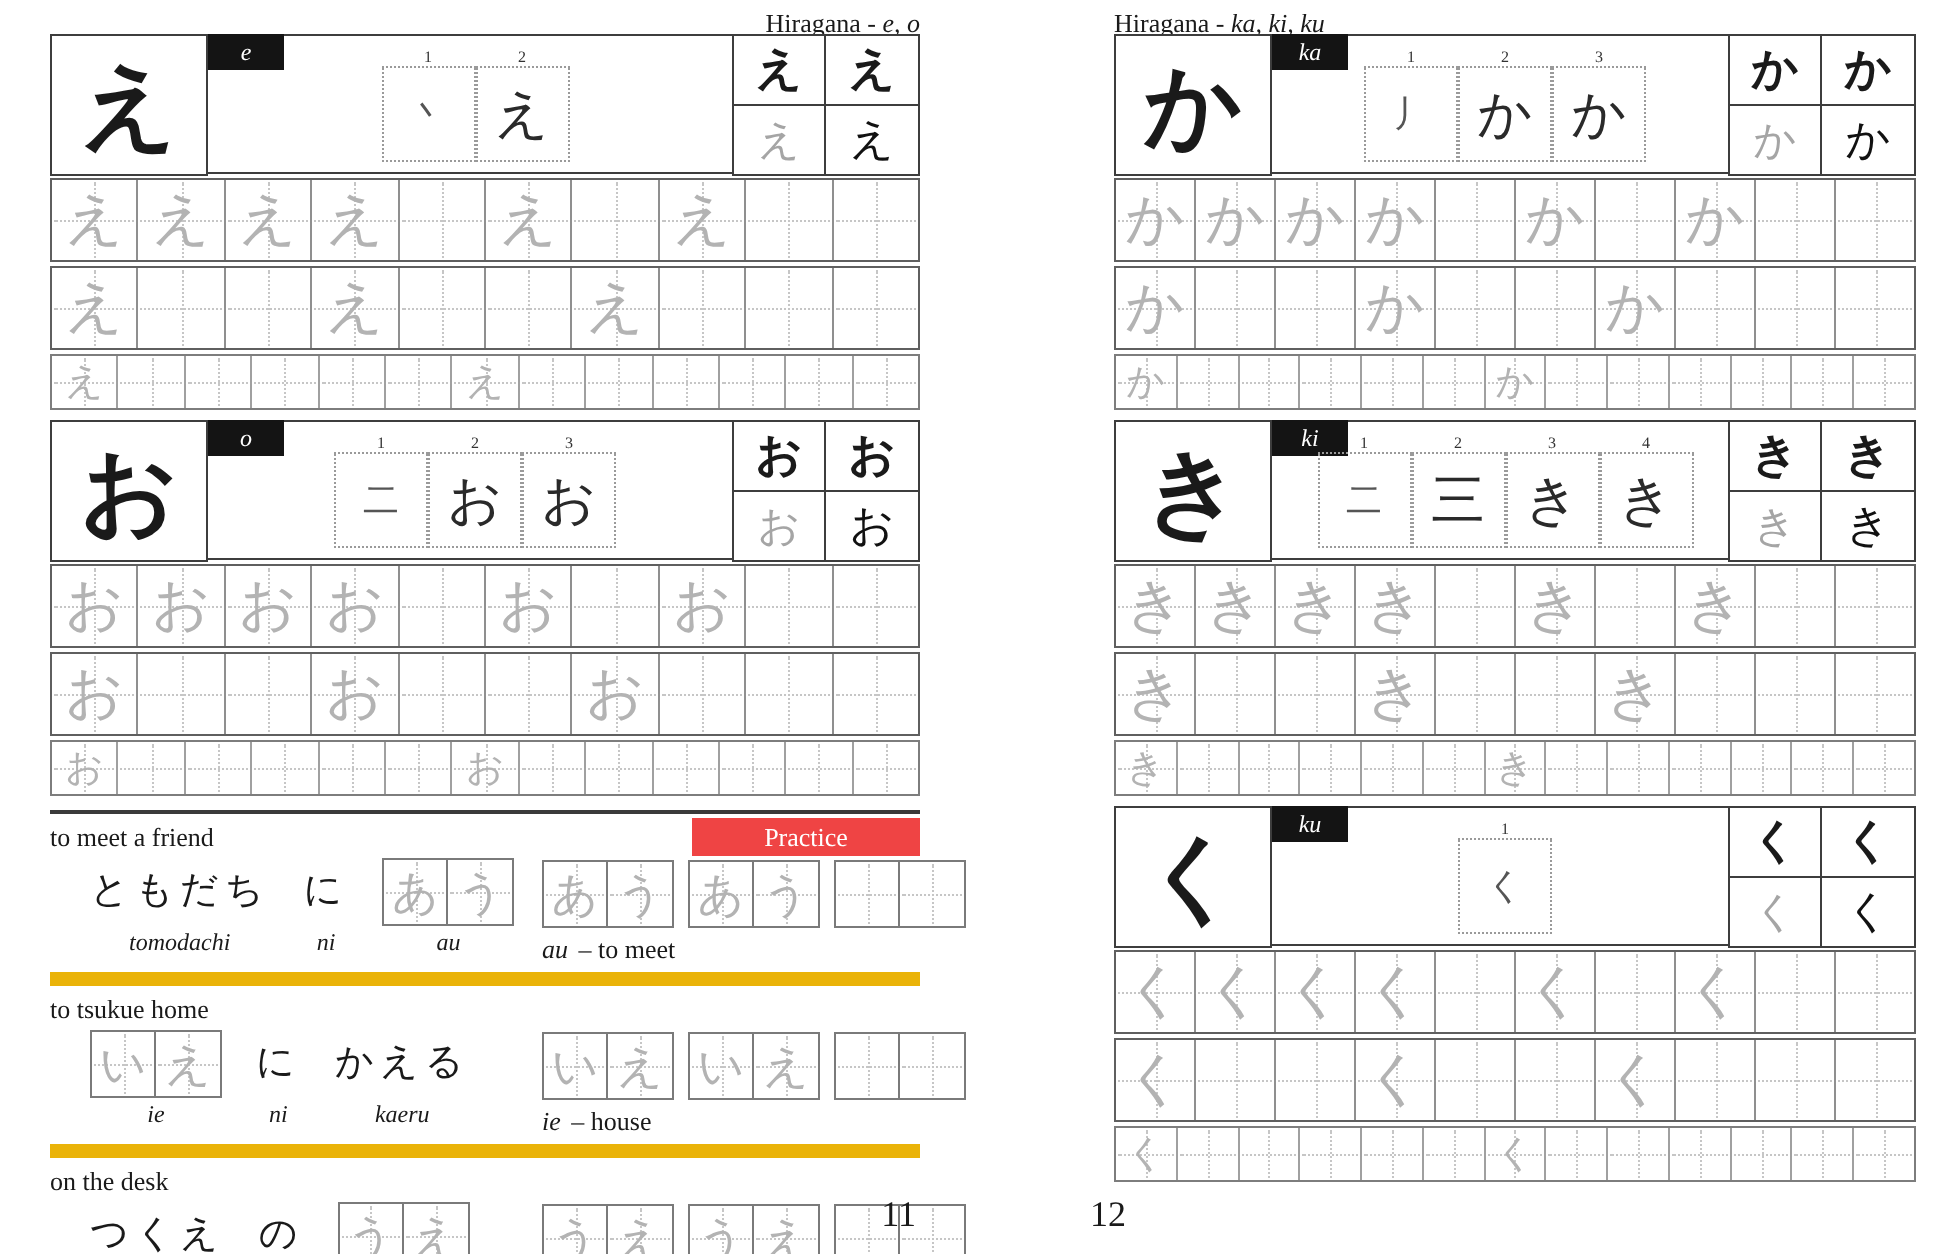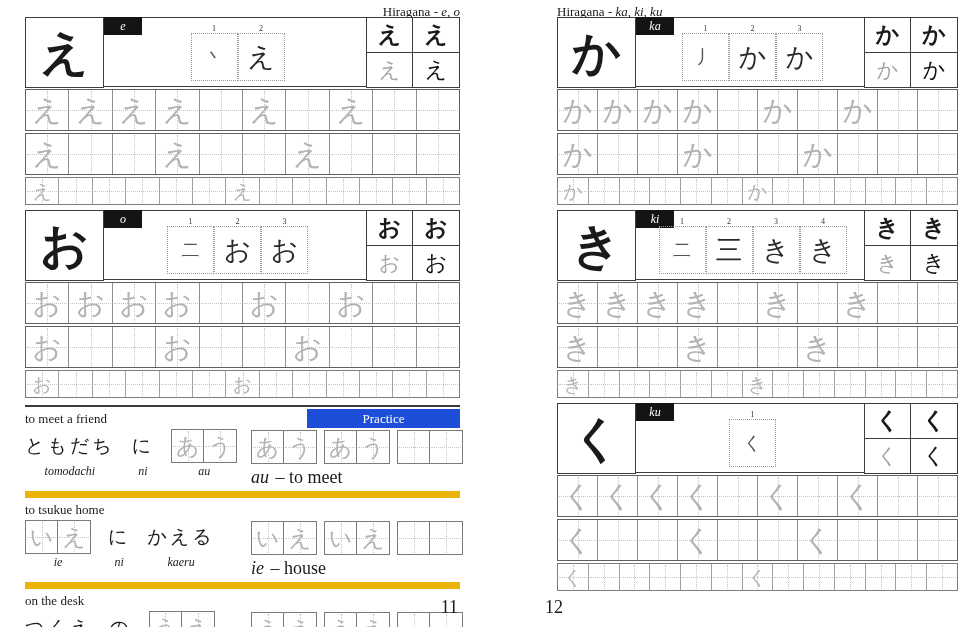--- a/index.html
+++ b/index.html
@@ -62,39 +62,39 @@
   .cell::before { content:""; position:absolute; left:50%; top:1px; bottom:1px; border-left:1px dotted #c6c6c6; }
   .cell::after  { content:""; position:absolute; top:50%; left:1px; right:1px; border-top:1px dotted #c6c6c6; }
   .trace-char { position:relative; z-index:1; color:#b3b3b3; font-size:29px; line-height:1; }
   .narrow .trace-char { font-size:19px; }
 
   
   .practice { margin-top:7px; border-top:2px solid #3a3a3a; }
   .p-row { position:relative; border-bottom:7px solid #eab308; padding:1px 0 3px; }
   .p-row:last-child { border-bottom:2px solid #6a6a6a; }
   .p-badge {
-    position:absolute; right:0; top:2px; width:153px; height:19px;
-    background:#1d4ed8; color:#fff; font-size:13px; line-height:19px; text-align:center;
+    position:absolute; right:0; top:2px; width:114px; height:19px;
+    background:#ef4444; color:#fff; font-size:13px; line-height:19px; text-align:center;
   }
   .p-title { font-size:13px; padding:3px 0 2px; }
   .p-main { display:flex; align-items:flex-start; }
-  .p-left { display:flex; gap:17px; width:218px; flex:none; }
+  .p-left { display:flex; gap:17px; width:218px; flex:none;margin-left:20px; }
   .p-item { text-align:center; }
   .p-jp { font-size:19px; letter-spacing:3px; height:34px; line-height:34px; white-space:nowrap; }
   .p-jp-box { height:34px; display:flex; align-items:center; }
   .p-romaji { font-size:12px; font-style:italic; margin-top:1px; }
   .box-group { display:flex; border:1px solid #7a7a7a; background:#fff; }
   .p-box { width:32px; height:32px; position:relative; display:flex; align-items:center; justify-content:center; border-right:1px solid #7a7a7a; }
   .p-box:last-child { border-right:none; }
   .p-box::before { content:""; position:absolute; left:50%; top:1px; bottom:1px; border-left:1px dotted #c6c6c6; }
   .p-box::after  { content:""; position:absolute; top:50%; left:1px; right:1px; border-top:1px dotted #c6c6c6; }
   .p-trace { position:relative; z-index:1; color:#b3b3b3; font-size:23px; line-height:1; }
   .p-right { margin-left:8px; }
   .p-groups { display:flex; gap:7px; margin-top:1px; }
-  .p-caption { font-size:18px; margin-top:3px;font-family:Liberation Serif, serif; }
+  .p-caption { font-size:13px; margin-top:3px;font-family:Liberation Serif, serif; }
   .p-caption i { margin-right:2px; }
 
   .page-number { position:absolute; bottom:9px; font-size:18px; }
   .page-left  .page-number { right:2px; }
   .page-right .page-number { left:0; }
 </style>
 </head>
 <body>
 
 <div class="spread">

